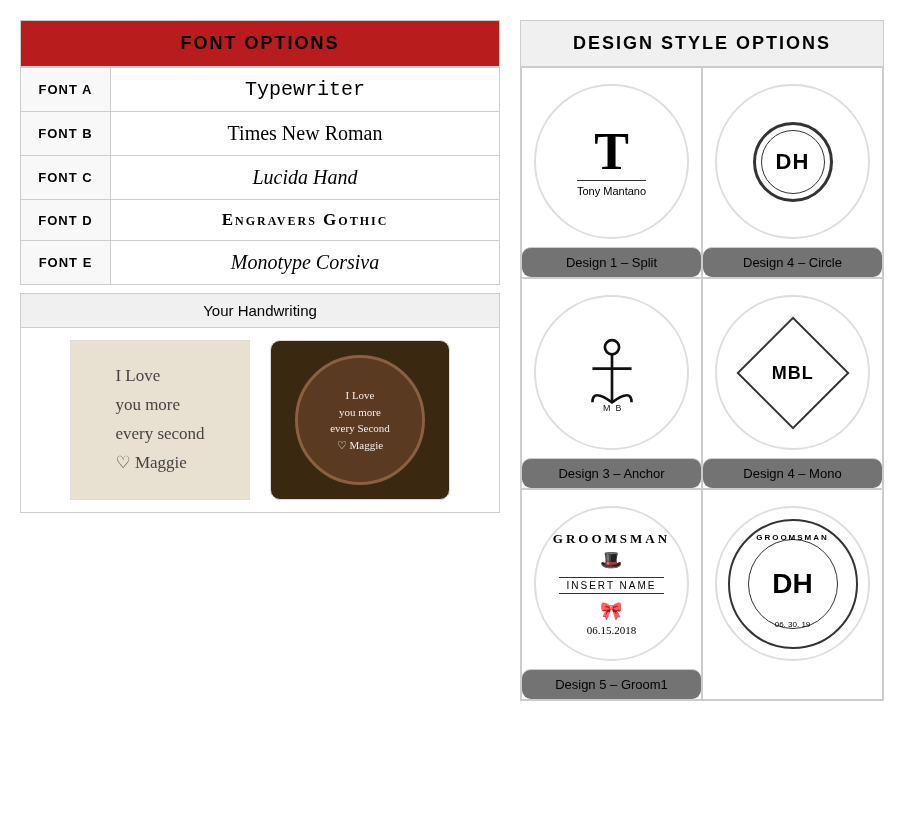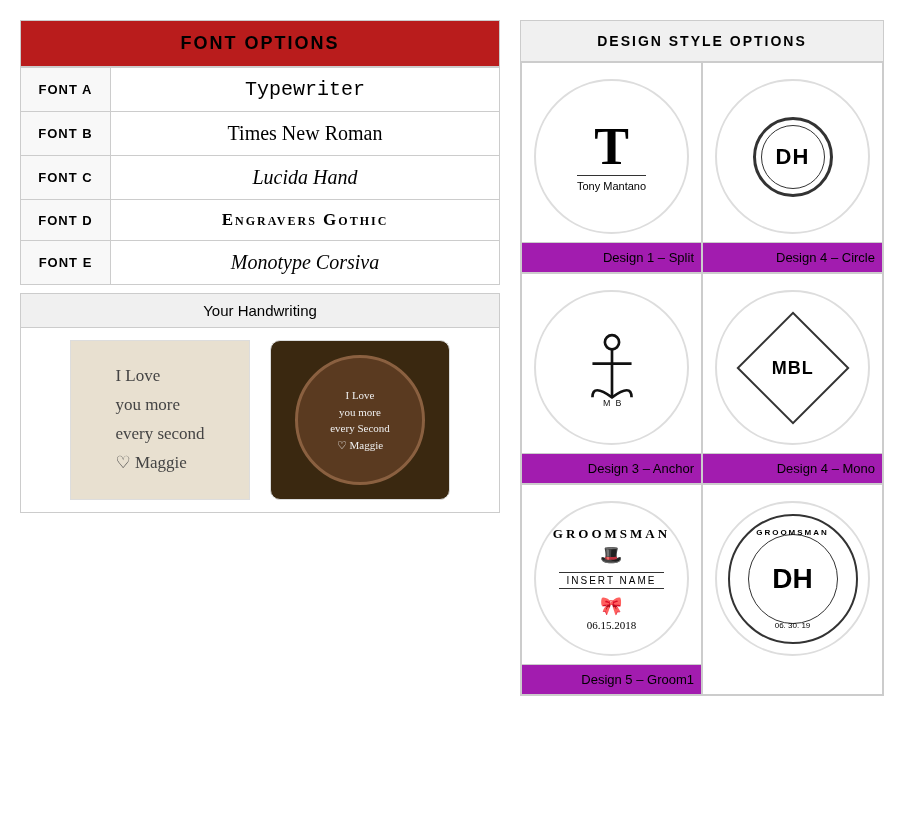--- a/index.html
+++ b/index.html
@@ -117,21 +117,21 @@
 
     
     .right-panel {
       flex: 1;
     }
 
     .design-title {
       background: #f0f0f0;
       text-align: center;
       font-weight: bold;
-      font-size: 14px;
+      font-size: 18px;
       letter-spacing: 2px;
       padding: 12px;
       border: 1px solid #ccc;
       text-transform: uppercase;
       margin-bottom: 0;
     }
 
     .design-grid {
       display: grid;
       grid-template-columns: 1fr 1fr;
@@ -151,26 +151,27 @@
       border-radius: 50%;
       border: 2px solid #ddd;
       display: flex;
       align-items: center;
       justify-content: center;
       margin: 16px 0 8px 0;
       position: relative;
       background: #fff;
     }
     .design-label {
-      background: #a21caf;
+      background: #737373;
       width: 100%;
-      text-align: right;
+      text-align: center;
       padding: 7px;
       font-size: 13px;
       border-top: 1px solid #ccc;
+      border-radius: 9px;
     }
 
     
     .design1-content {
       display: flex;
       flex-direction: column;
       align-items: center;
       justify-content: center;
     }
     .design1-T {
@@ -389,19 +390,19 @@
       <div class="design-label">Design 5 – Groom1</div>
     </div>
 
     <div class="design-cell">
       <div class="design-preview">
         <div class="design6-outer" style="position:relative; width:130px; height:130px;">
           <div style="position:absolute; top:12px; left:50%; transform:translateX(-50%); font-size:8px; letter-spacing:2px; font-variant:small-caps; font-weight:bold;">GROOMSMAN</div>
           <div class="design6-inner" style="width:90px; height:90px; border:1.5px solid #333; border-radius:50%; display:flex; align-items:center; justify-content:center;">
             <span style="font-size:28px; font-weight:bold;">DH</span>
           </div>
-          <div style="position:absolute; bottom:12px; left:50%; transform:translateX(-50%); font-size:8px; white-space:nowrap;">06. 30. 19</div>
+          <div style="position:absolute; bottom:18px; left:50%; transform:translateX(-50%); font-size:8px; white-space:nowrap;">06. 30. 19</div>
         </div>
       </div>
     </div>
 
   </div>
 </div>
 
 </body></html>

